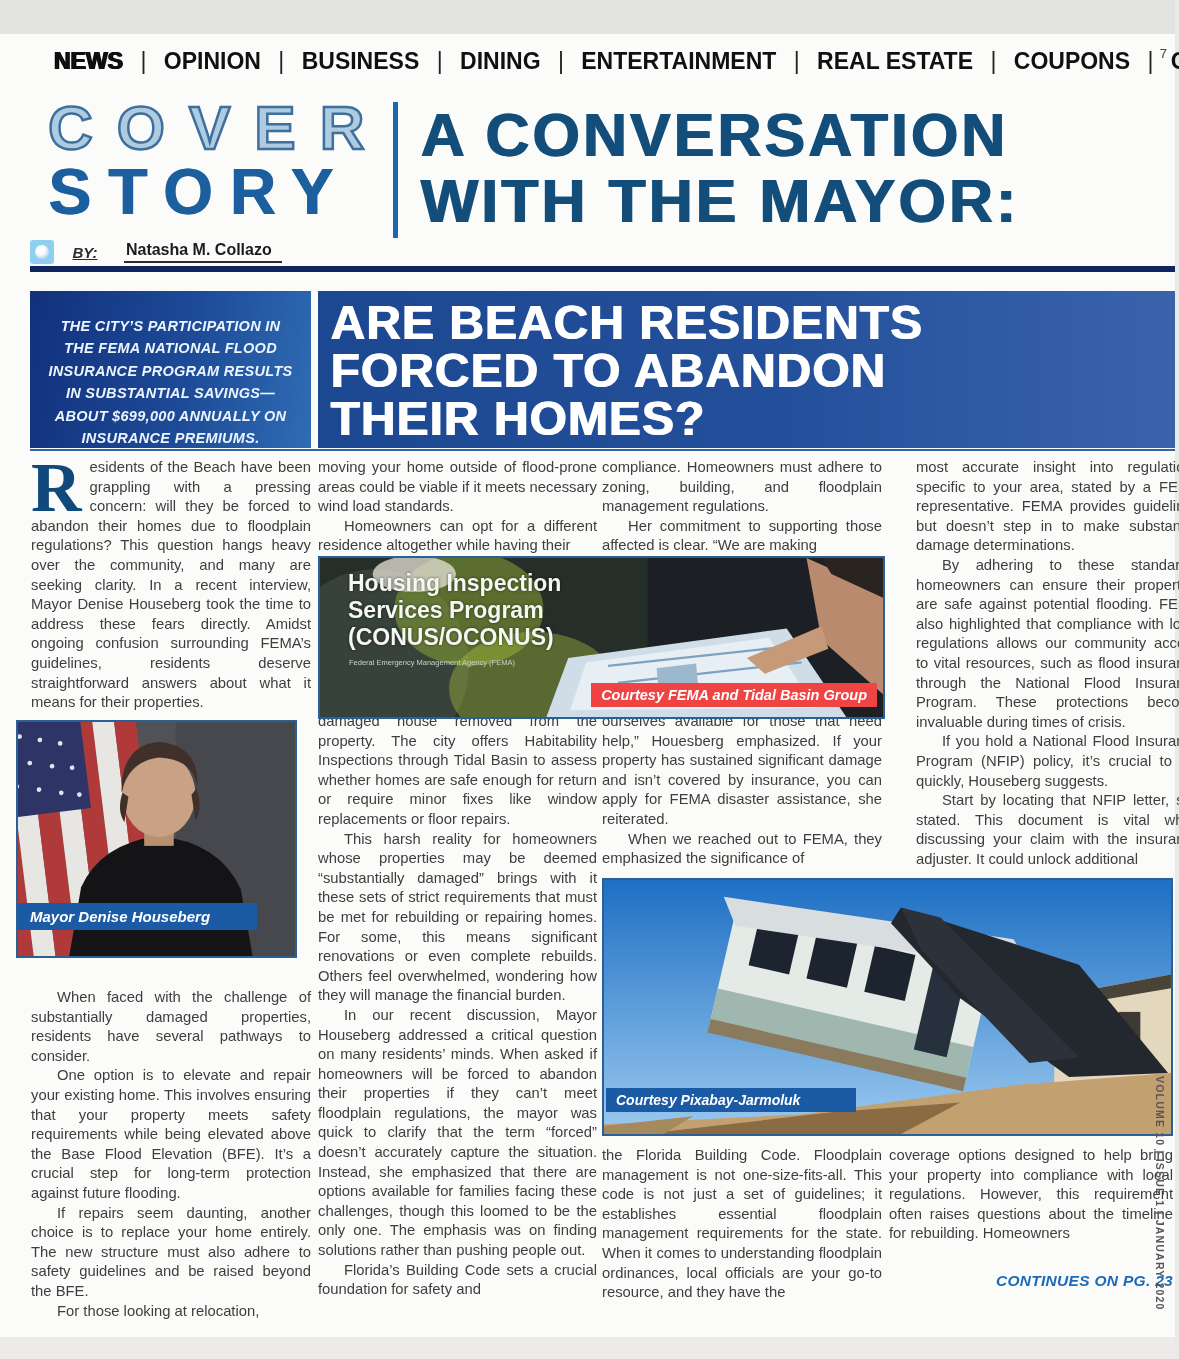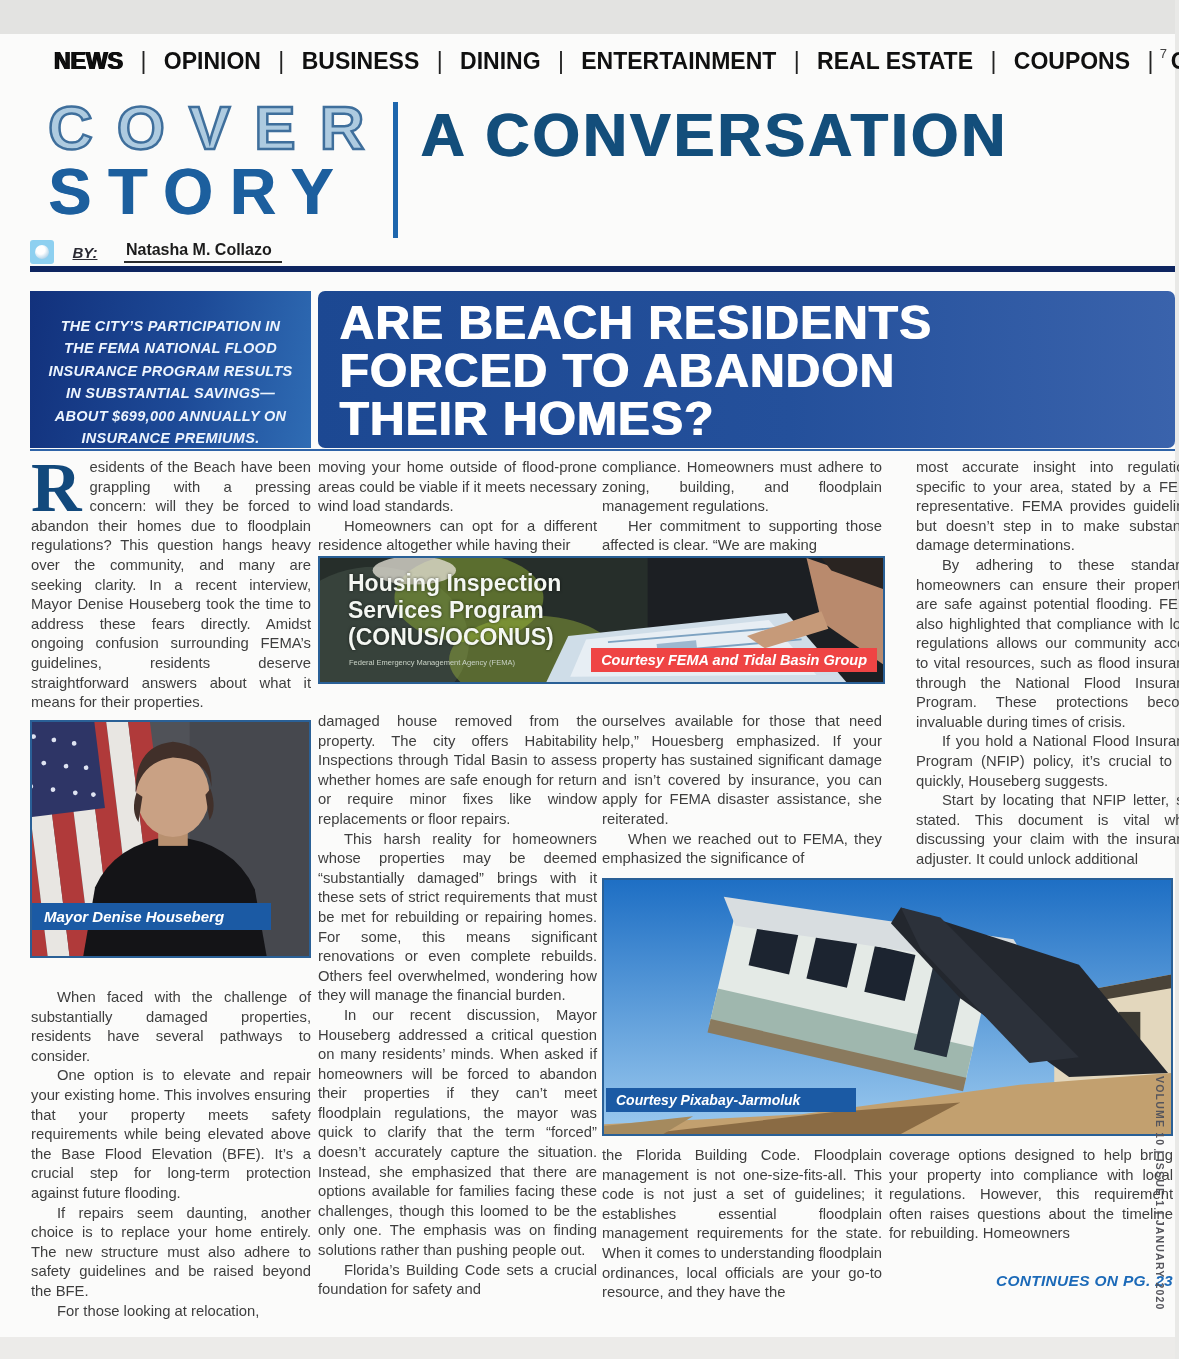--- a/index.html
+++ b/index.html
@@ -39,22 +39,22 @@
           margin-left:22px;border-bottom:2px solid #2b2b2b;padding:0 10px 2px 2px;}
   .navyrule{position:absolute;top:266px;left:30px;right:4px;height:6px;background:#0e2560;}
 
   
   .pullquote{position:absolute;top:291px;left:30px;width:281px;height:157px;box-sizing:border-box;
       background:linear-gradient(100deg,#12317c 0%,#1d4a97 55%,#2f6cb4 100%);
       color:#ecf4fe;font-size:14.5px;font-weight:700;font-style:italic;text-align:center;
       padding:24px 16px;line-height:1.55;letter-spacing:.3px;}
   .subhead{position:absolute;top:291px;left:318px;width:857px;height:157px;box-sizing:border-box;
       background:linear-gradient(90deg,#1c4892 0%,#24509b 55%,#3a63ac 100%);
-      color:#fff;padding:8px 0 0 21px;font-size:48px;line-height:48px;font-weight:700;
-      letter-spacing:1px;text-shadow:1.5px 0 #fff0;border-radius:7px;}
+      color:#fff;padding:8px 0 0 12px;font-size:48px;line-height:48px;font-weight:700;
+      letter-spacing:1px;text-shadow:1.5px 0 #fff0;}
   .subhead div{text-shadow:1.3px 0 #ffffff;}
   .boxline{position:absolute;top:449px;left:30px;right:4px;height:2px;background:#2f64a8;}
 
   
   .col{position:absolute;text-align:justify;font-size:14.8px;line-height:19.6px;color:#3e3e3e;}
   .col p{margin:0;}
   .col p.ind{text-indent:26px;}
   #col1a{top:458px;left:31px;width:280px;}
   #col2a{top:458px;left:318px;width:279px;}
   #col3a{top:458px;left:602px;width:280px;}
@@ -62,22 +62,22 @@
   #col1b{top:988px;left:31px;width:280px;}
   #col2b{top:712px;left:318px;width:279px;}
   #col3b{top:712px;left:602px;width:280px;}
   #col3c{top:1146px;left:602px;width:280px;}
   #col4b{top:1146px;left:889px;width:284px;}
   .dropcap{float:left;font-family:"Liberation Serif",serif;font-weight:700;font-size:70px;
            line-height:56px;color:#12497c;padding:2px 8px 0 0;}
 
   
   .photo{position:absolute;border:2.5px solid #2a6096;box-sizing:border-box;overflow:hidden;background:#222;}
-  #img-fema{top:556px;left:318px;width:567px;height:128px;}
-  #img-mayor{top:720px;left:30px;width:281px;height:238px;}
+  #img-fema{top:556px;left:318px;width:567px;height:163px;}
+  #img-mayor{top:720px;left:16px;width:281px;height:238px;}
   #img-house{top:878px;left:602px;width:571px;height:258px;}
   .photo svg{position:absolute;left:0;top:0;width:100%;height:100%;}
   .ribbon{position:absolute;background:#1b5aa4;color:#fff;font-style:italic;font-weight:700;
           font-size:14px;padding:4px 10px;white-space:nowrap;}
   #fema-ribbon{right:6px;bottom:10px;background:#ef4444;font-size:14.5px;}
   #mayor-ribbon{left:0;bottom:26px;width:82%;font-size:15px;padding:5px 0 5px 12px;}
   #house-ribbon{left:2px;bottom:22px;width:230px;}
   .fema-title{position:absolute;left:28px;top:12px;color:#f4f7f2;font-size:23px;font-weight:700;
               line-height:27px;text-shadow:0 0 3px rgba(0,0,0,.6);}
   .fema-sub{position:absolute;left:29px;top:100px;font-size:7.5px;color:#c9d2c6;}
@@ -112,20 +112,21 @@
     <span class="sep">|</span>
     <span class="item">CLASSIFIEDS</span>
   </div>
   <div class="pagenum">7</div>
 
   <div class="cover">COVER</div>
   <div class="story">STORY</div>
   <div class="mastdiv"></div>
   <div class="headline">
     <div>A CONVERSATION</div>
+    <div>WITH THE MAYOR:</div>
   </div>
 
   <div class="byrow">
     <span class="byicon"><span class="dot"></span></span>
     <span class="bylabel">BY:</span>
     <span class="byname">Natasha M. Collazo</span>
   </div>
   <div class="navyrule"></div>
 
   <div class="pullquote">

